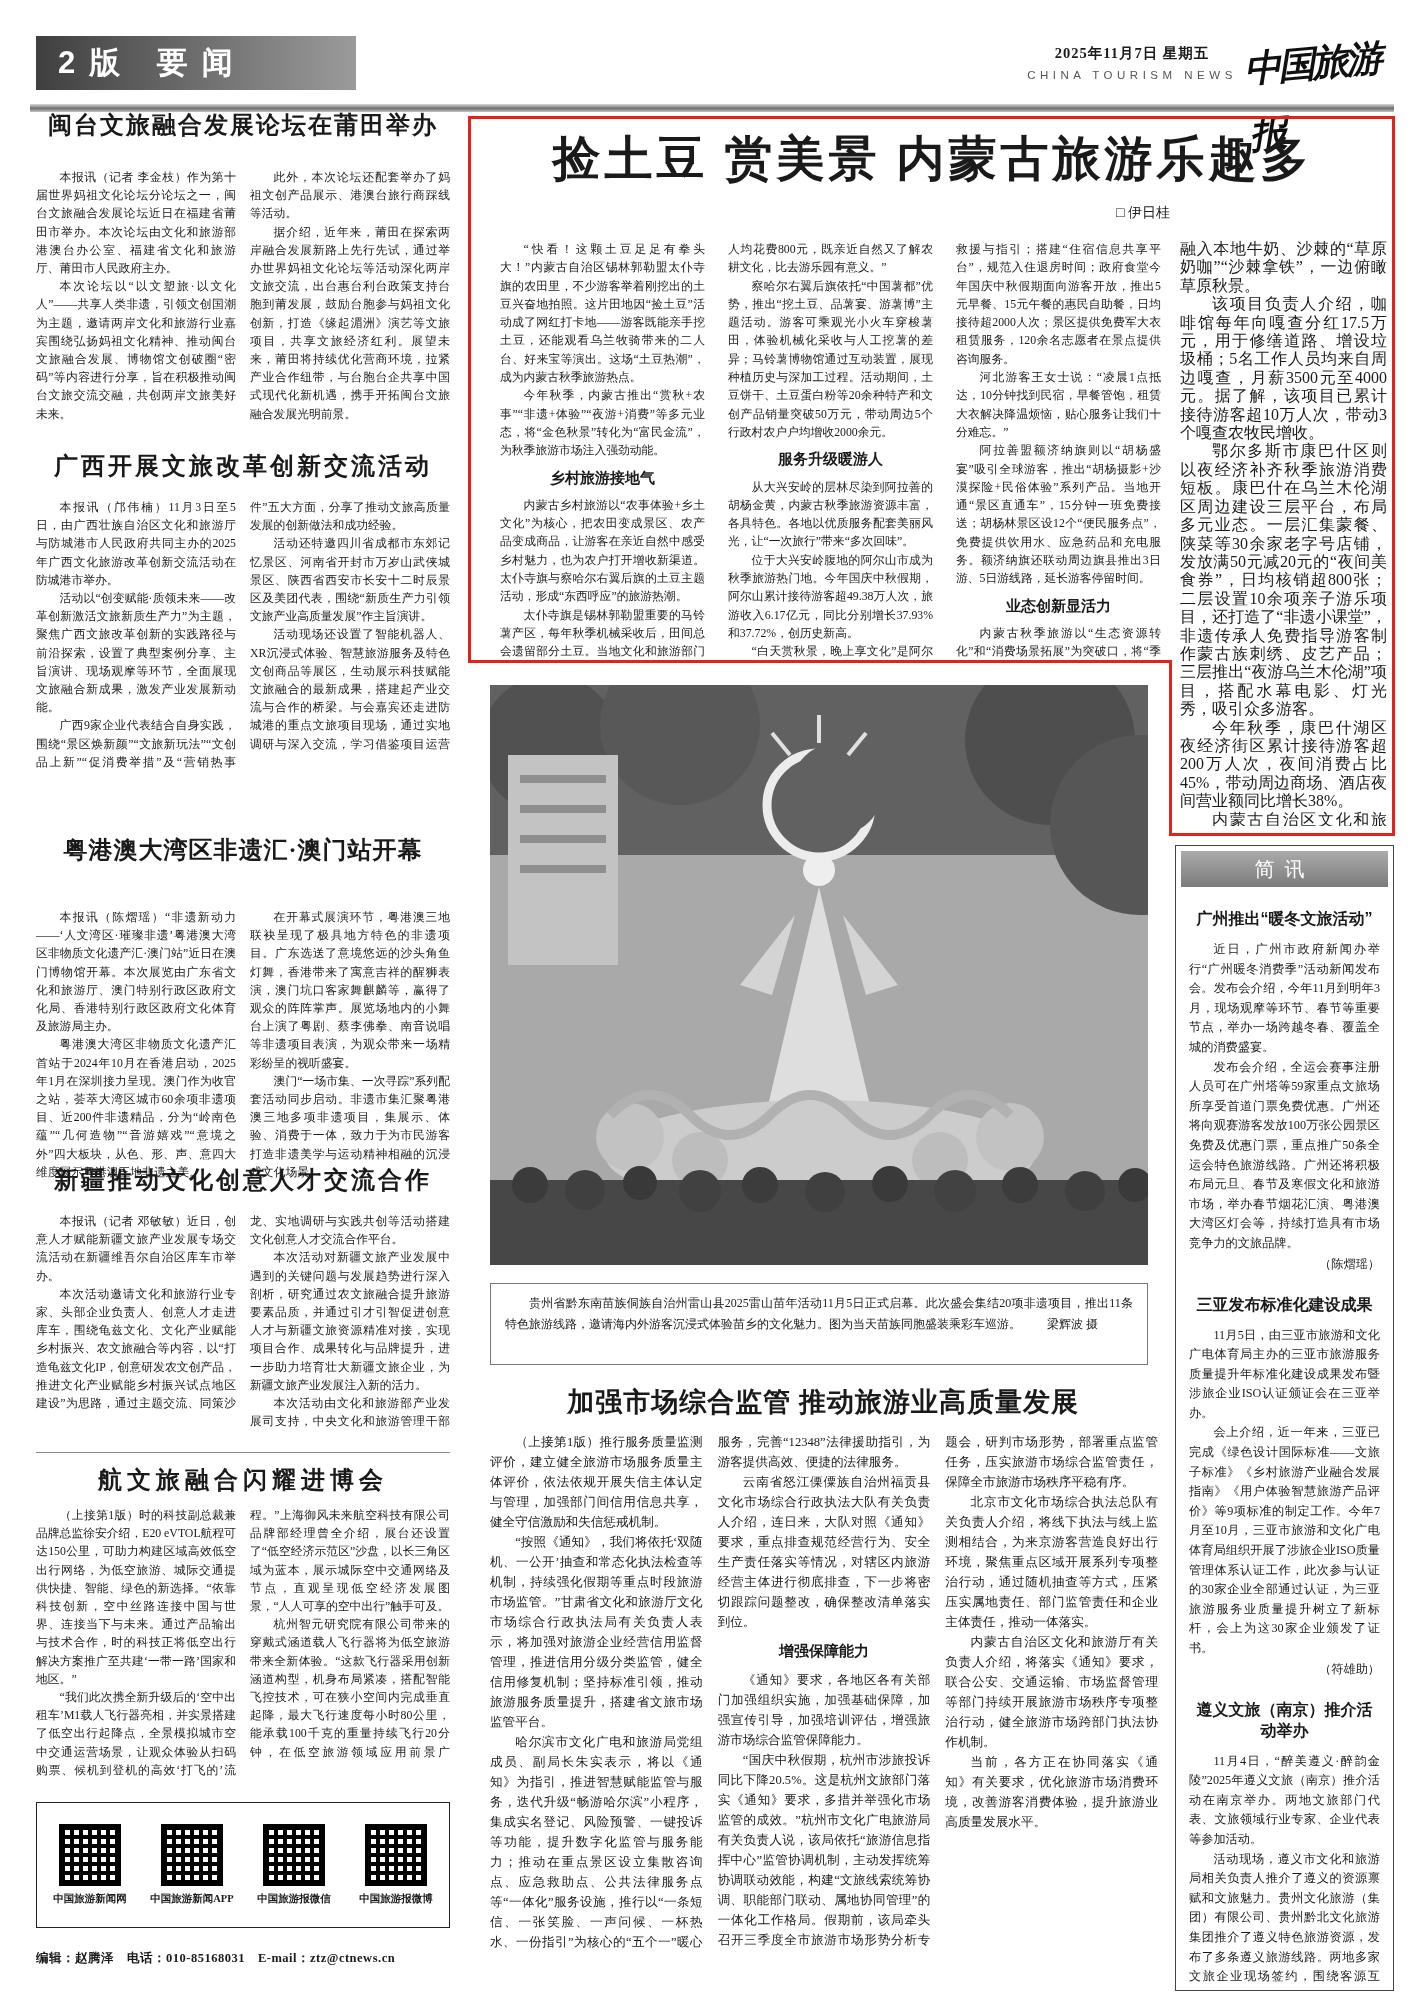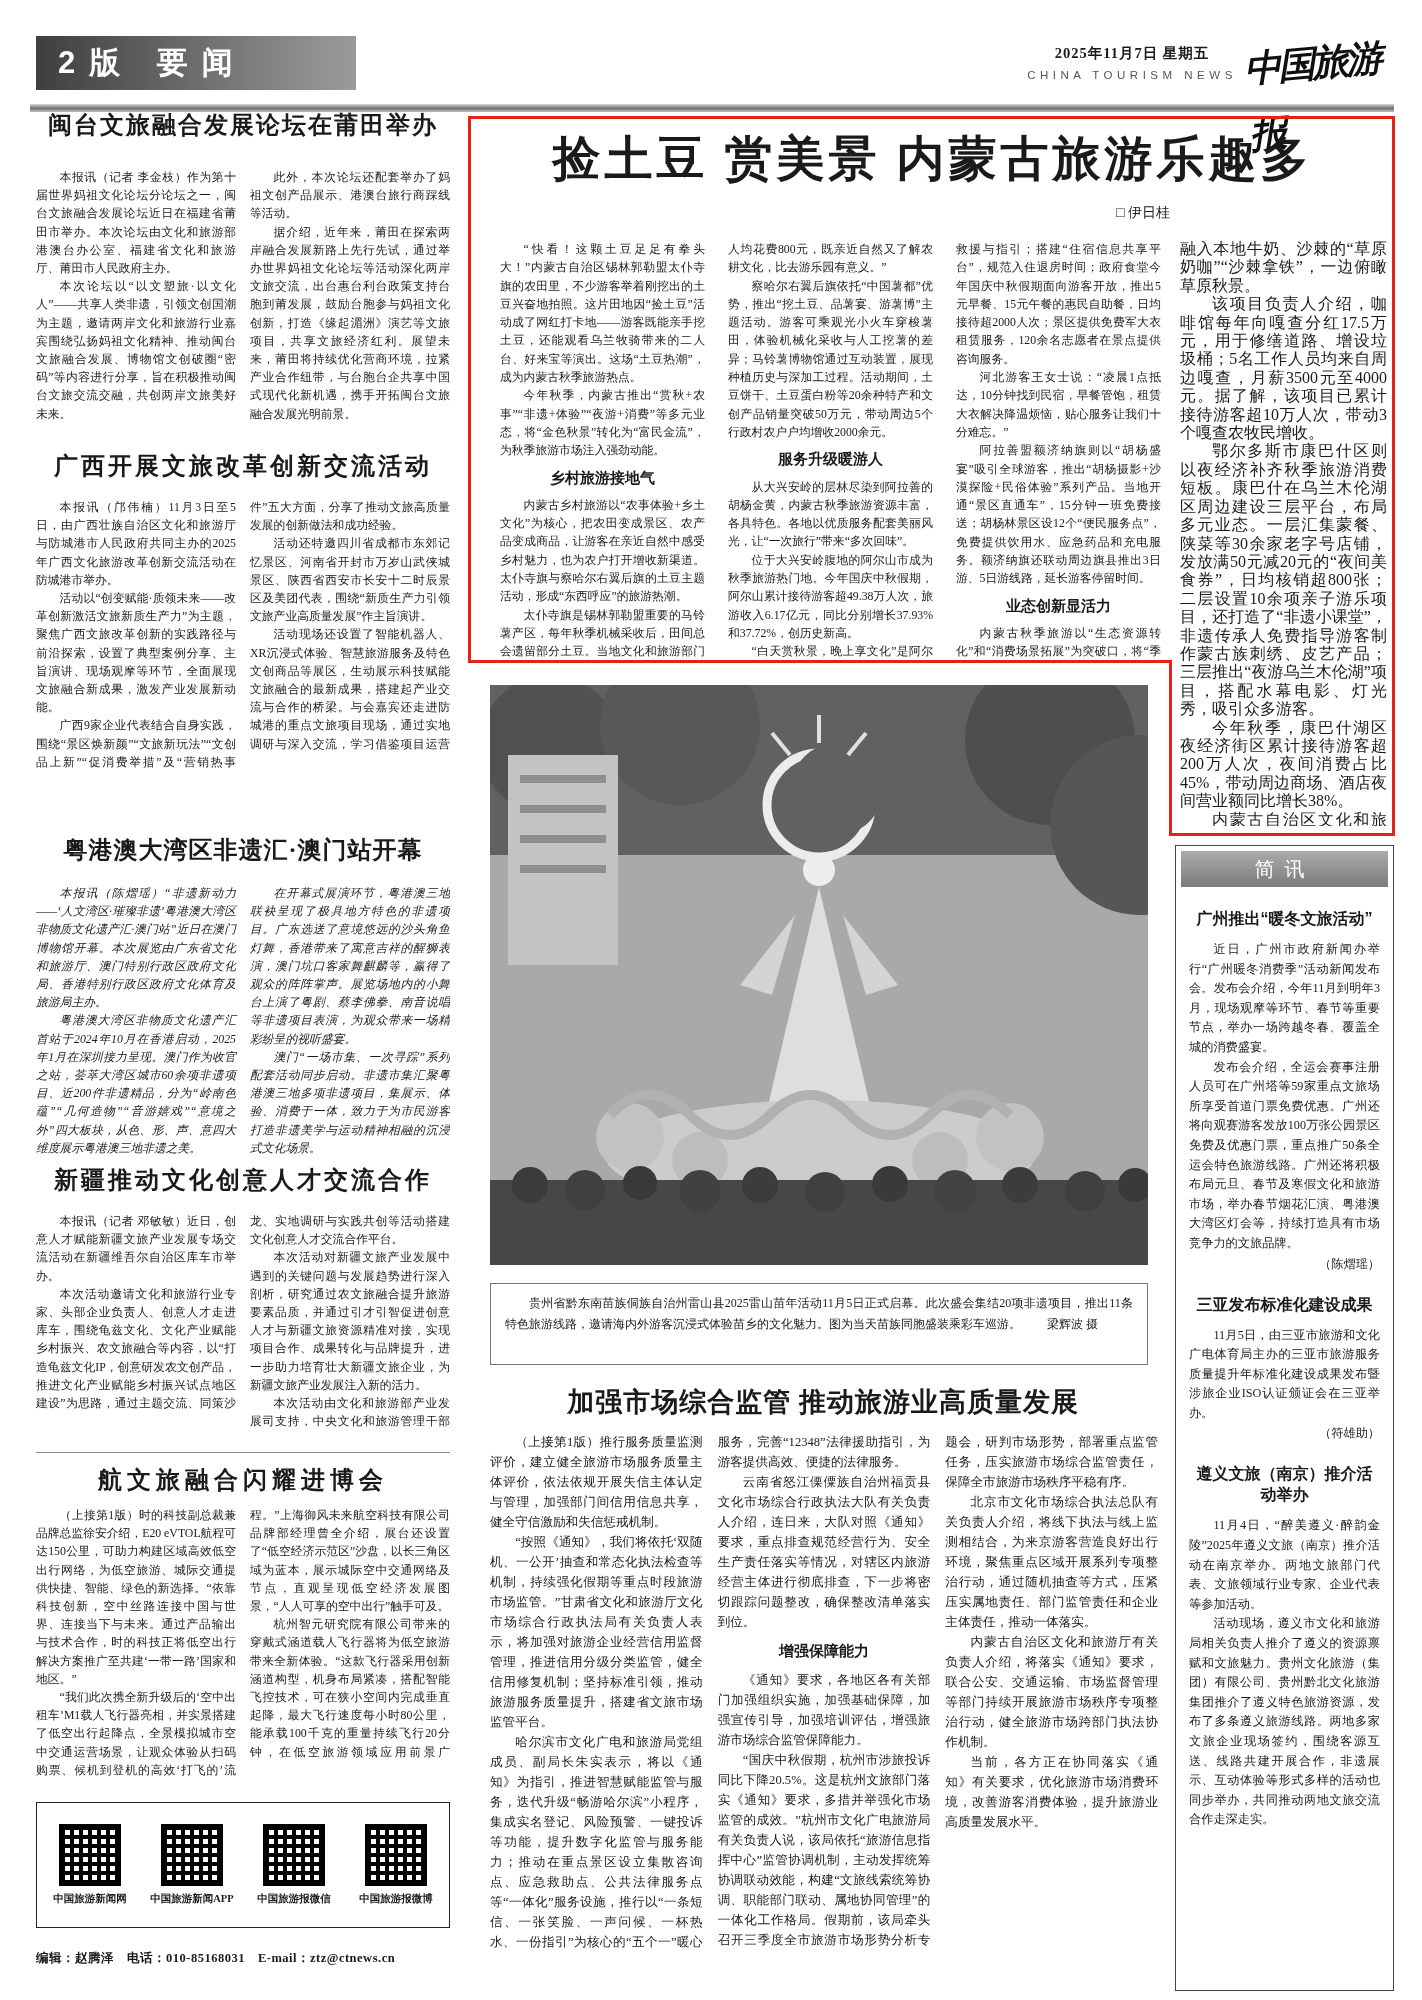--- a/index.html
+++ b/index.html
@@ -30,21 +30,21 @@
 
   
   .la-title{position:absolute;left:36px;width:414px;text-align:center;font-weight:bold;}
   .la-body{position:absolute;left:36px;width:414px;column-gap:14px;column-count:2;
     column-fill:auto;overflow:hidden;font-size:11.8px;line-height:18.2px;}
   .t1{top:109px;font-size:24px;letter-spacing:2px;}
   .b1{top:168px;height:258px;}
   .t2{top:450px;font-size:24px;letter-spacing:3px;}
   .b2{top:498px;height:290px;}
   .t3{top:834px;font-size:24px;letter-spacing:1px;}
-  .b3{top:884px;height:280px;font-style:italic;}
+  .b3{top:908px;height:280px;}
   .t4{top:1164px;font-size:24px;letter-spacing:3px;}
   .b4{top:1212px;height:228px;}
   .l-div{position:absolute;left:36px;top:1452px;width:414px;height:1px;background:#8a8a8a;}
   .t5{top:1464px;font-size:24px;letter-spacing:5px;}
   .b5{top:1506px;height:290px;}
 
   .qr-box{position:absolute;left:36px;top:1802px;width:414px;height:126px;
     border:1px solid #222;display:flex;justify-content:space-around;align-items:center;padding:8px 2px;}
   .qr-item{text-align:center;width:92px;}
   .qr{width:62px;height:62px;margin:0 auto 6px;border:2px solid #000;background:
@@ -279,20 +279,21 @@
       <div class="brief-body" data-name="brief-body">
           <p class="para" data-name="paragraph">近日，广州市政府新闻办举行“广州暖冬消费季”活动新闻发布会。发布会介绍，今年11月到明年3月，现场观摩等环节、春节等重要节点，举办一场跨越冬春、覆盖全城的消费盛宴。</p>
           <p class="para" data-name="paragraph">发布会介绍，全运会赛事注册人员可在广州塔等59家重点文旅场所享受首道门票免费优惠。广州还将向观赛游客发放100万张公园景区免费及优惠门票，重点推广50条全运会特色旅游线路。广州还将积极布局元旦、春节及寒假文化和旅游市场，举办春节烟花汇演、粤港澳大湾区灯会等，持续打造具有市场竞争力的文旅品牌。</p>
         </div>
       <div class="brief-sig" data-name="brief-signature">（陈熠瑶）</div>
     </div>
     <div class="brief" data-name="brief-sanya">
       <div class="brief-title" data-name="brief-title">三亚发布标准化建设成果</div>
       <div class="brief-body" data-name="brief-body">
           <p class="para" data-name="paragraph">11月5日，由三亚市旅游和文化广电体育局主办的三亚市旅游服务质量提升年标准化建设成果发布暨涉旅企业ISO认证颁证会在三亚举办。</p>
+          <p class="para" data-name="paragraph">会上介绍，近一年来，三亚已完成《绿色设计国际标准——文旅子标准》《乡村旅游产业融合发展指南》《用户体验智慧旅游产品评价》等9项标准的制定工作。今年7月至10月，三亚市旅游和文化广电体育局组织开展了涉旅企业ISO质量管理体系认证工作，此次参与认证的30家企业全部通过认证，为三亚旅游服务业质量提升树立了新标杆，会上为这30家企业颁发了证书。</p>
         </div>
       <div class="brief-sig" data-name="brief-signature">（符雄助）</div>
     </div>
     <div class="brief" data-name="brief-zunyi">
       <div class="brief-title" data-name="brief-title">遵义文旅（南京）推介活动举办</div>
       <div class="brief-body" data-name="brief-body">
           <p class="para" data-name="paragraph">11月4日，“醉美遵义·醉韵金陵”2025年遵义文旅（南京）推介活动在南京举办。两地文旅部门代表、文旅领域行业专家、企业代表等参加活动。</p>
           <p class="para" data-name="paragraph">活动现场，遵义市文化和旅游局相关负责人推介了遵义的资源禀赋和文旅魅力。贵州文化旅游（集团）有限公司、贵州黔北文化旅游集团推介了遵义特色旅游资源，发布了多条遵义旅游线路。两地多家文旅企业现场签约，围绕客源互送、线路共建开展合作，非遗展示、互动体验等形式多样的活动也同步举办，共同推动两地文旅交流合作走深走实。</p>
         </div>
 

